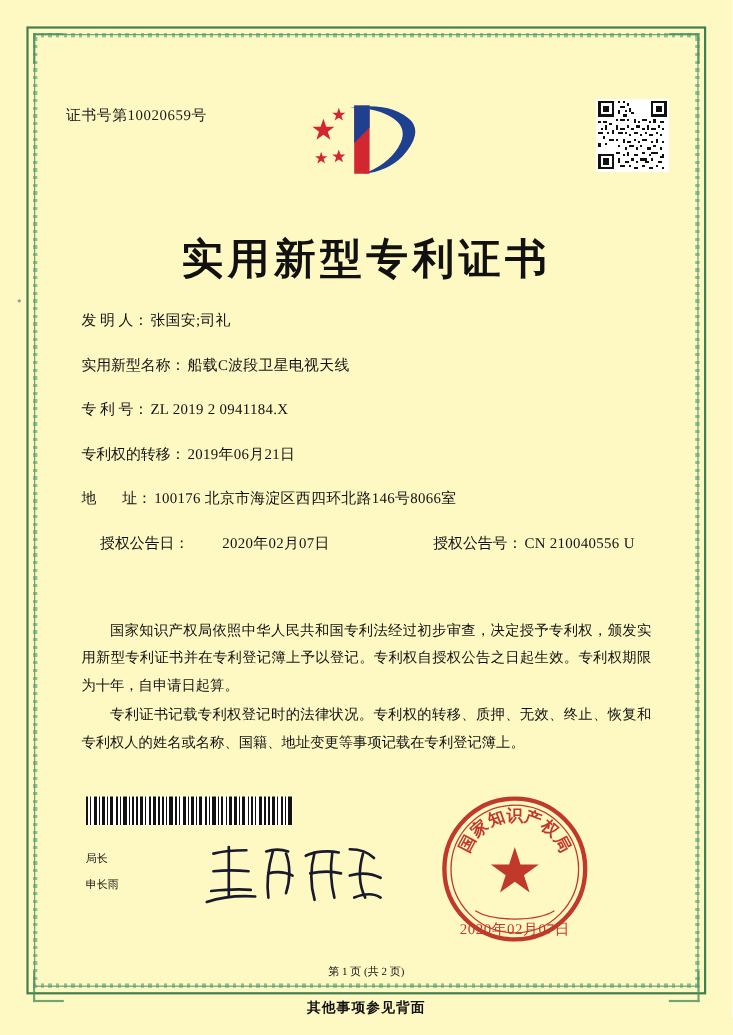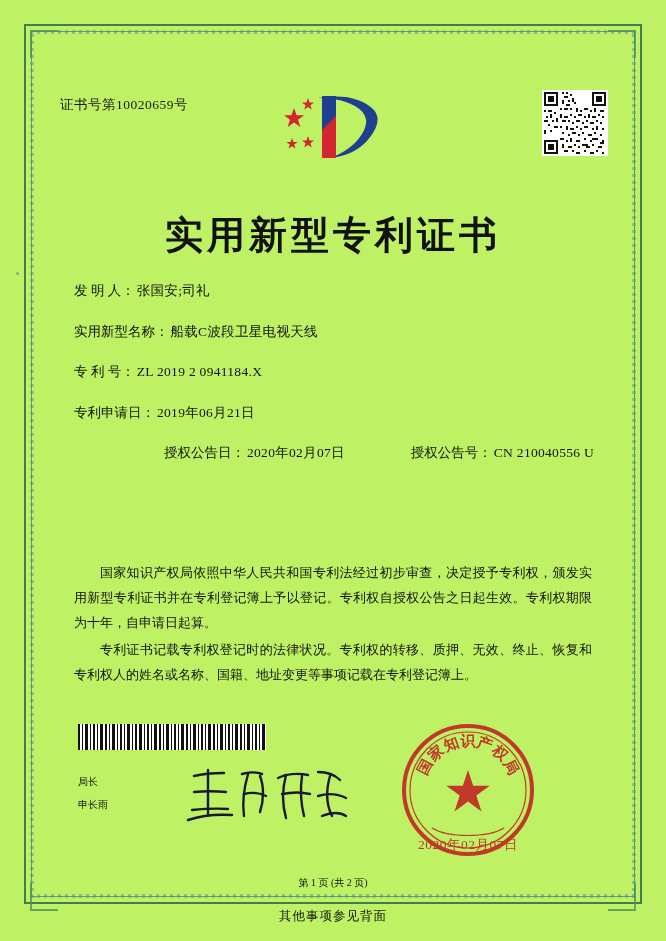--- a/index.html
+++ b/index.html
@@ -13,21 +13,21 @@
     font-family: "Liberation Serif", "DejaVu Serif", serif;
     color: #111;
     position: relative;
     overflow: hidden;
   }
   .page {
     position: absolute;
     left: 0; top: 0;
     width: 666px;
     height: 941px;
-    background: #bef264;
+    background: #fef9c3;
   }
   
   .frame-outer {
     position: absolute;
     left: 24px; top: 24px;
     width: 618px; height: 880px;
     border: 2px solid #3f7f4f;
     box-sizing: border-box;
   }
   .frame-inner {
@@ -112,21 +112,21 @@
     color: #111;
   }
   .field-label {
     white-space: pre;
     flex: 0 0 auto;
   }
   .field-value {
     margin-left: 2px;
     letter-spacing: .3px;
   }
-  .field-row.dual { justify-content: flex-end; }
+  .field-row.dual { justify-content: center; gap: 28px; }
   .field-row .second {
     margin-left: 66px;
     display: flex;
     align-items: baseline;
   }
 
   .paragraphs {
     position: absolute;
     left: 74px; top: 560px;
     width: 518px;
@@ -182,20 +182,21 @@
     font-size: 10px;
     color: #111;
   }
   .footer-note {
     position: absolute;
     left: 0; right: 0; top: 908px;
     text-align: center;
     font-size: 12.5px;
     color: #111;
     letter-spacing: 1px;
+    font-weight: bold;
   }
   .dot-mark {
     position: absolute;
     left: 16px; top: 272px;
     width: 3px; height: 3px;
     background: #999;
     border-radius: 50%;
   }
 </style>
 </head>
@@ -346,22 +347,26 @@
     </div>
     <div class="field-row">
       <span class="field-label">实用新型名称：</span>
       <span class="field-value">船载C波段卫星电视天线</span>
     </div>
     <div class="field-row">
       <span class="field-label">专 利 号：</span>
       <span class="field-value">ZL 2019 2 0941184.X</span>
     </div>
     <div class="field-row">
-      <span class="field-label">专利申请日：</span>
+      <span class="field-label">专利权的转移：</span>
       <span class="field-value">2019年06月21日</span>
+    </div>
+    <div class="field-row">
+      <span class="field-label">地       址：</span>
+      <span class="field-value">100176 北京市海淀区西四环北路146号8066室</span>
     </div>
     <div class="field-row dual">
       <span class="field-label">授权公告日：</span>
       <span class="field-value">2020年02月07日</span>
       <span class="second">
         <span class="field-label">授权公告号：</span>
         <span class="field-value">CN 210040556 U</span>
       </span>
     </div>
   </div>

